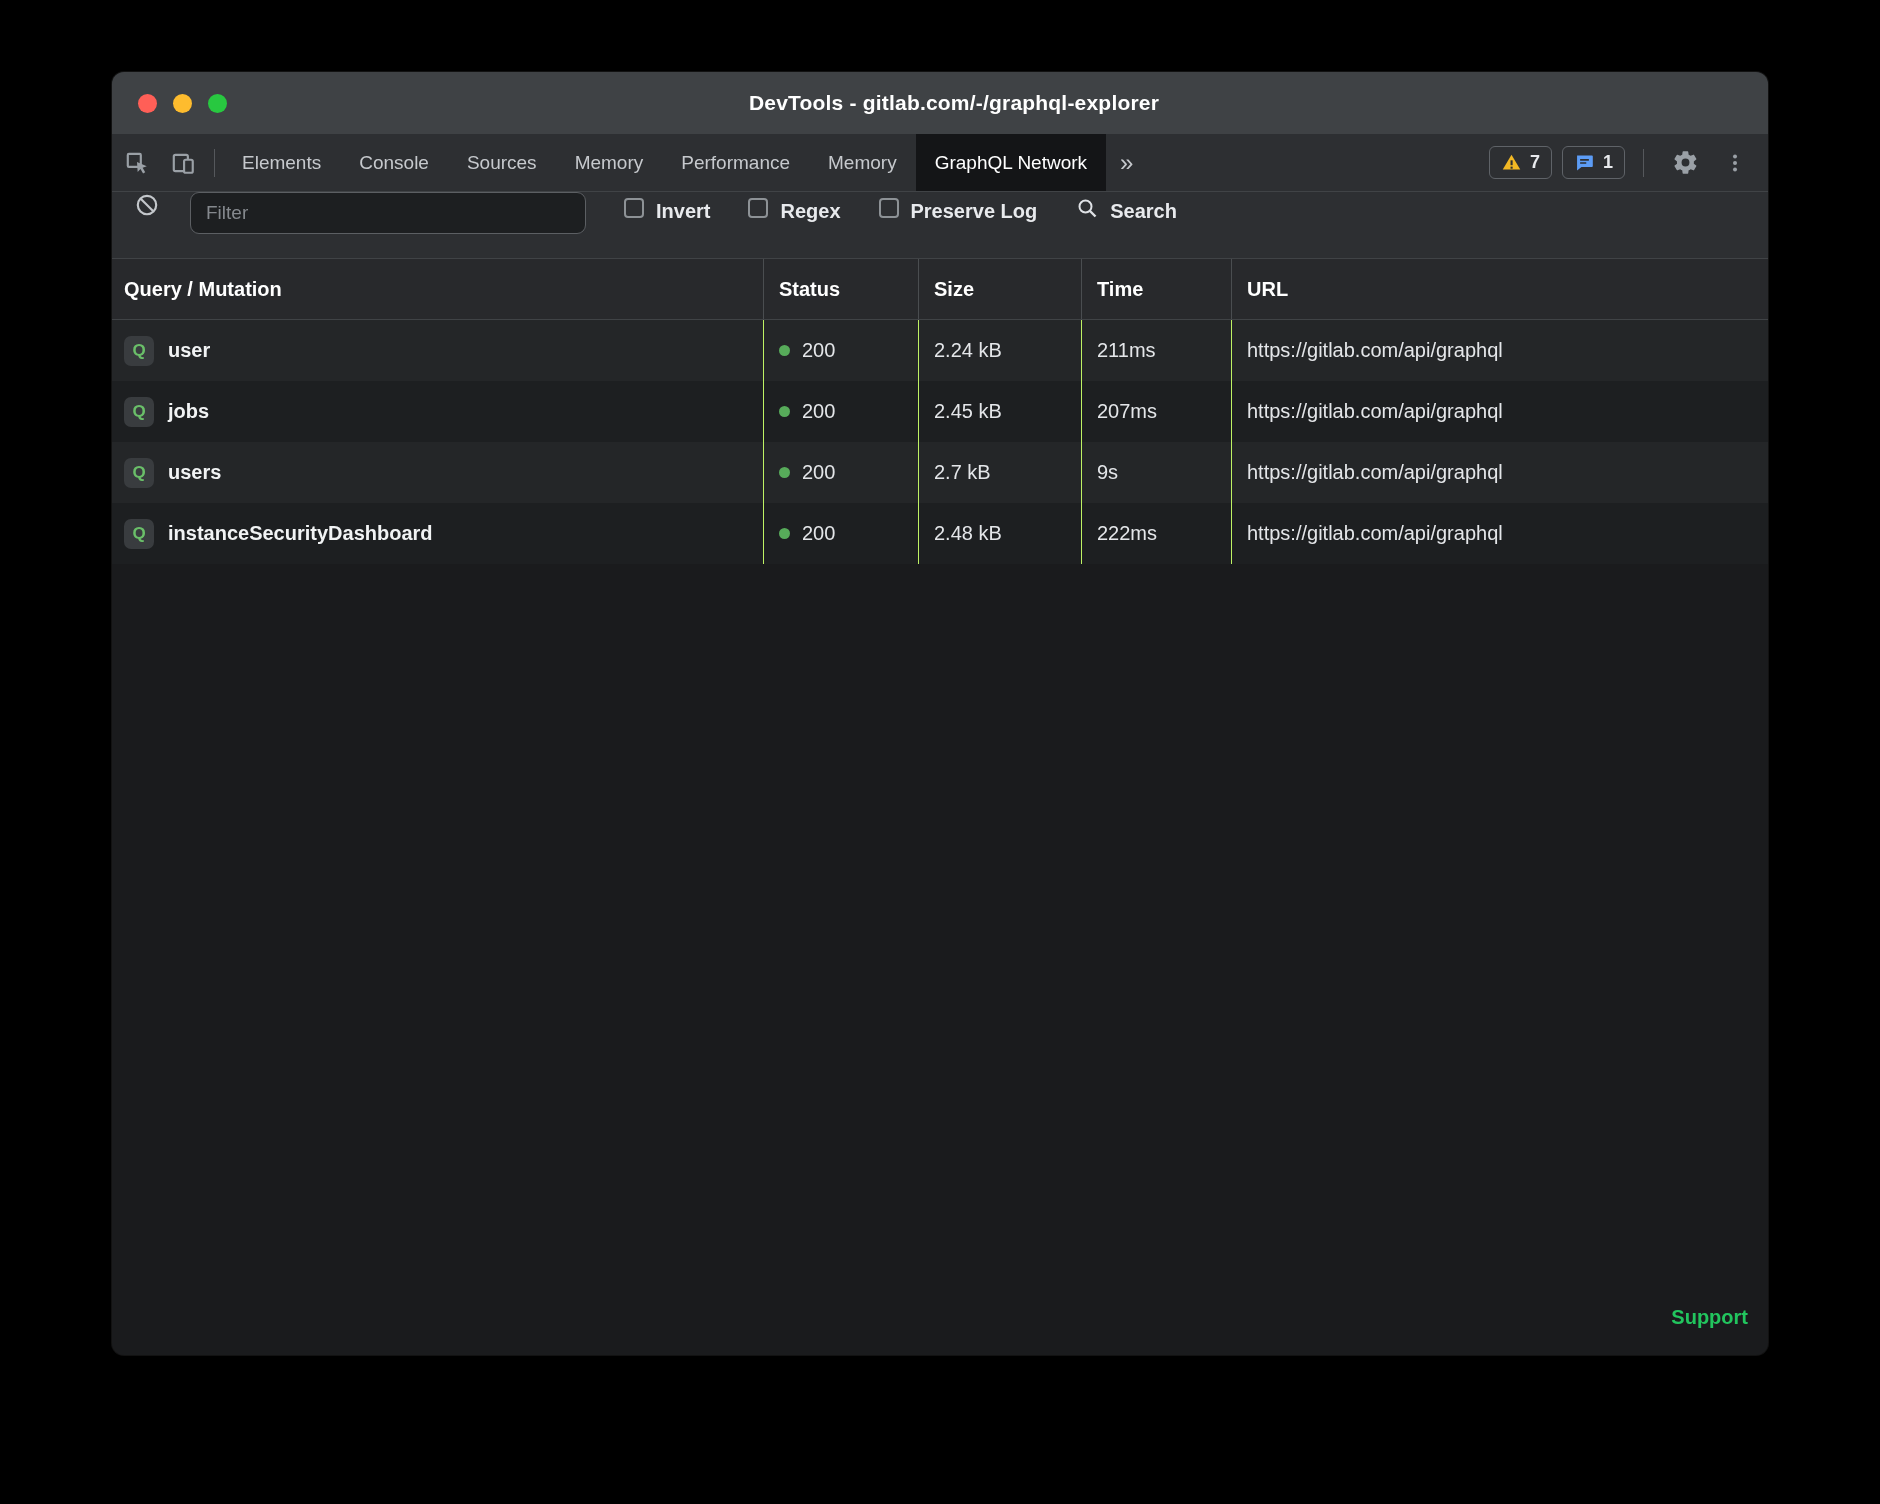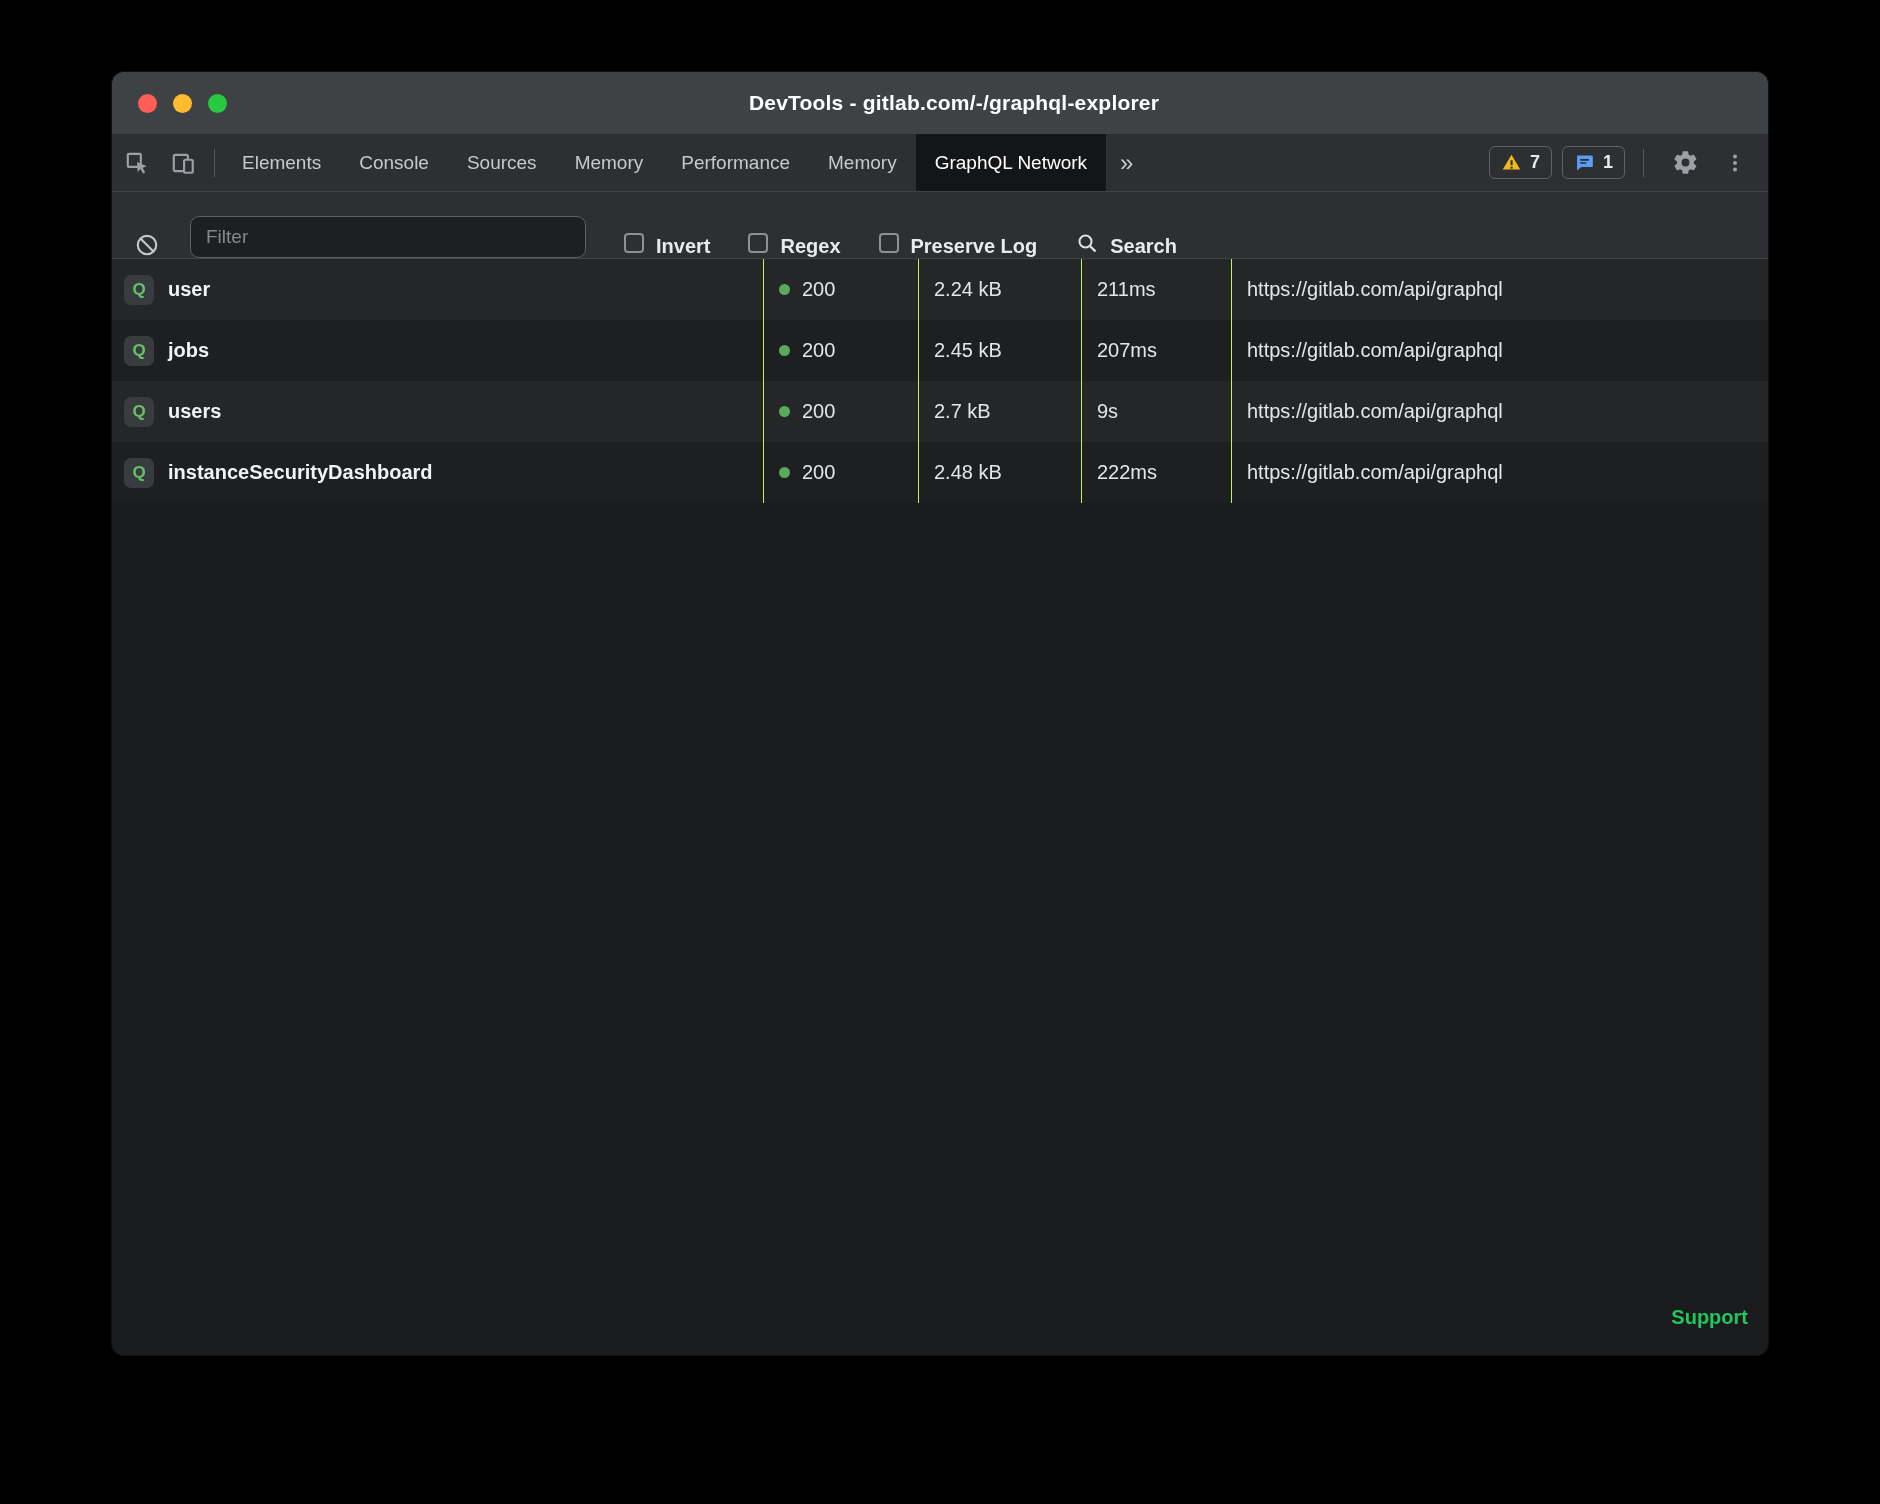--- a/index.html
+++ b/index.html
@@ -19,21 +19,21 @@
   .icon-btn{width:46px;display:flex;align-items:center;justify-content:center;flex:0 0 auto;}
   .vsep{width:1px;height:28px;background:#55585c;align-self:center;margin:0 8px;flex:0 0 auto;}
   .tab{padding:0 19px;display:flex;align-items:center;color:#c6c9cd;font-size:19px;white-space:nowrap;}
   .tab.active{background:#141517;color:#fff;}
   .more{display:flex;align-items:center;padding:0 14px;color:#c6c9cd;font-size:24px;}
   .tabbar-right{margin-left:auto;display:flex;align-items:center;gap:10px;padding-right:16px;}
   .pill{display:flex;align-items:center;gap:8px;border:1px solid #5f6368;border-radius:6px;
     padding:5px 11px;color:#e8eaed;font-size:18px;font-weight:700;}
   .ic{display:flex;align-items:center;justify-content:center;}
   
-  .toolbar{height:66px;flex:0 0 auto;background:#2d2f32;display:flex;align-items:flex-end;
+  .toolbar{height:66px;flex:0 0 auto;background:#2d2f32;display:flex;align-items:flex-start;
     gap:38px;padding:0 22px;border-bottom:1px solid #404346;}
   .filter{width:396px;height:42px;box-sizing:border-box;background:#1d1f21;border:1px solid #5c5f63;
     border-radius:9px;color:#e8eaed;font-size:19px;padding:0 15px;outline:none;
     font-family:"Liberation Sans", sans-serif;margin-left:-8px;}
   .filter::placeholder{color:#85898e;}
   .check-group{display:flex;align-items:center;gap:12px;}
   .checkbox{width:20px;height:20px;border:2px solid #8d9296;border-radius:4px;background:transparent;box-sizing:border-box;}
   .check-label,.search-label{color:#e8eaed;font-weight:700;font-size:20px;white-space:nowrap;margin-top:8px;}
   .search-group{display:flex;align-items:center;gap:11px;}
   
@@ -163,20 +163,27 @@
       <span class="ic">
         <svg width="24" height="24" viewBox="0 0 24 24">
           <circle cx="10.5" cy="10.5" r="6" fill="none" stroke="#dfe2e6" stroke-width="2"></circle>
           <line x1="15" y1="15" x2="20.5" y2="20.5" stroke="#dfe2e6" stroke-width="2.4"></line>
         </svg>
       </span>
       <span class="search-label">Search</span>
     </div>
   </div>
 
+  <div class="grid table-header">
+    <div class="th">Query / Mutation</div>
+    <div class="th">Status</div>
+    <div class="th">Size</div>
+    <div class="th">Time</div>
+    <div class="th">URL</div>
+  </div>
 
   <div class="grid row odd">
     <div class="cell">
       <span class="q-badge">Q</span>
       <span class="qname">user</span>
     </div>
     <div class="cell">
       <span class="dot"></span>
       <span>200</span>
     </div>

